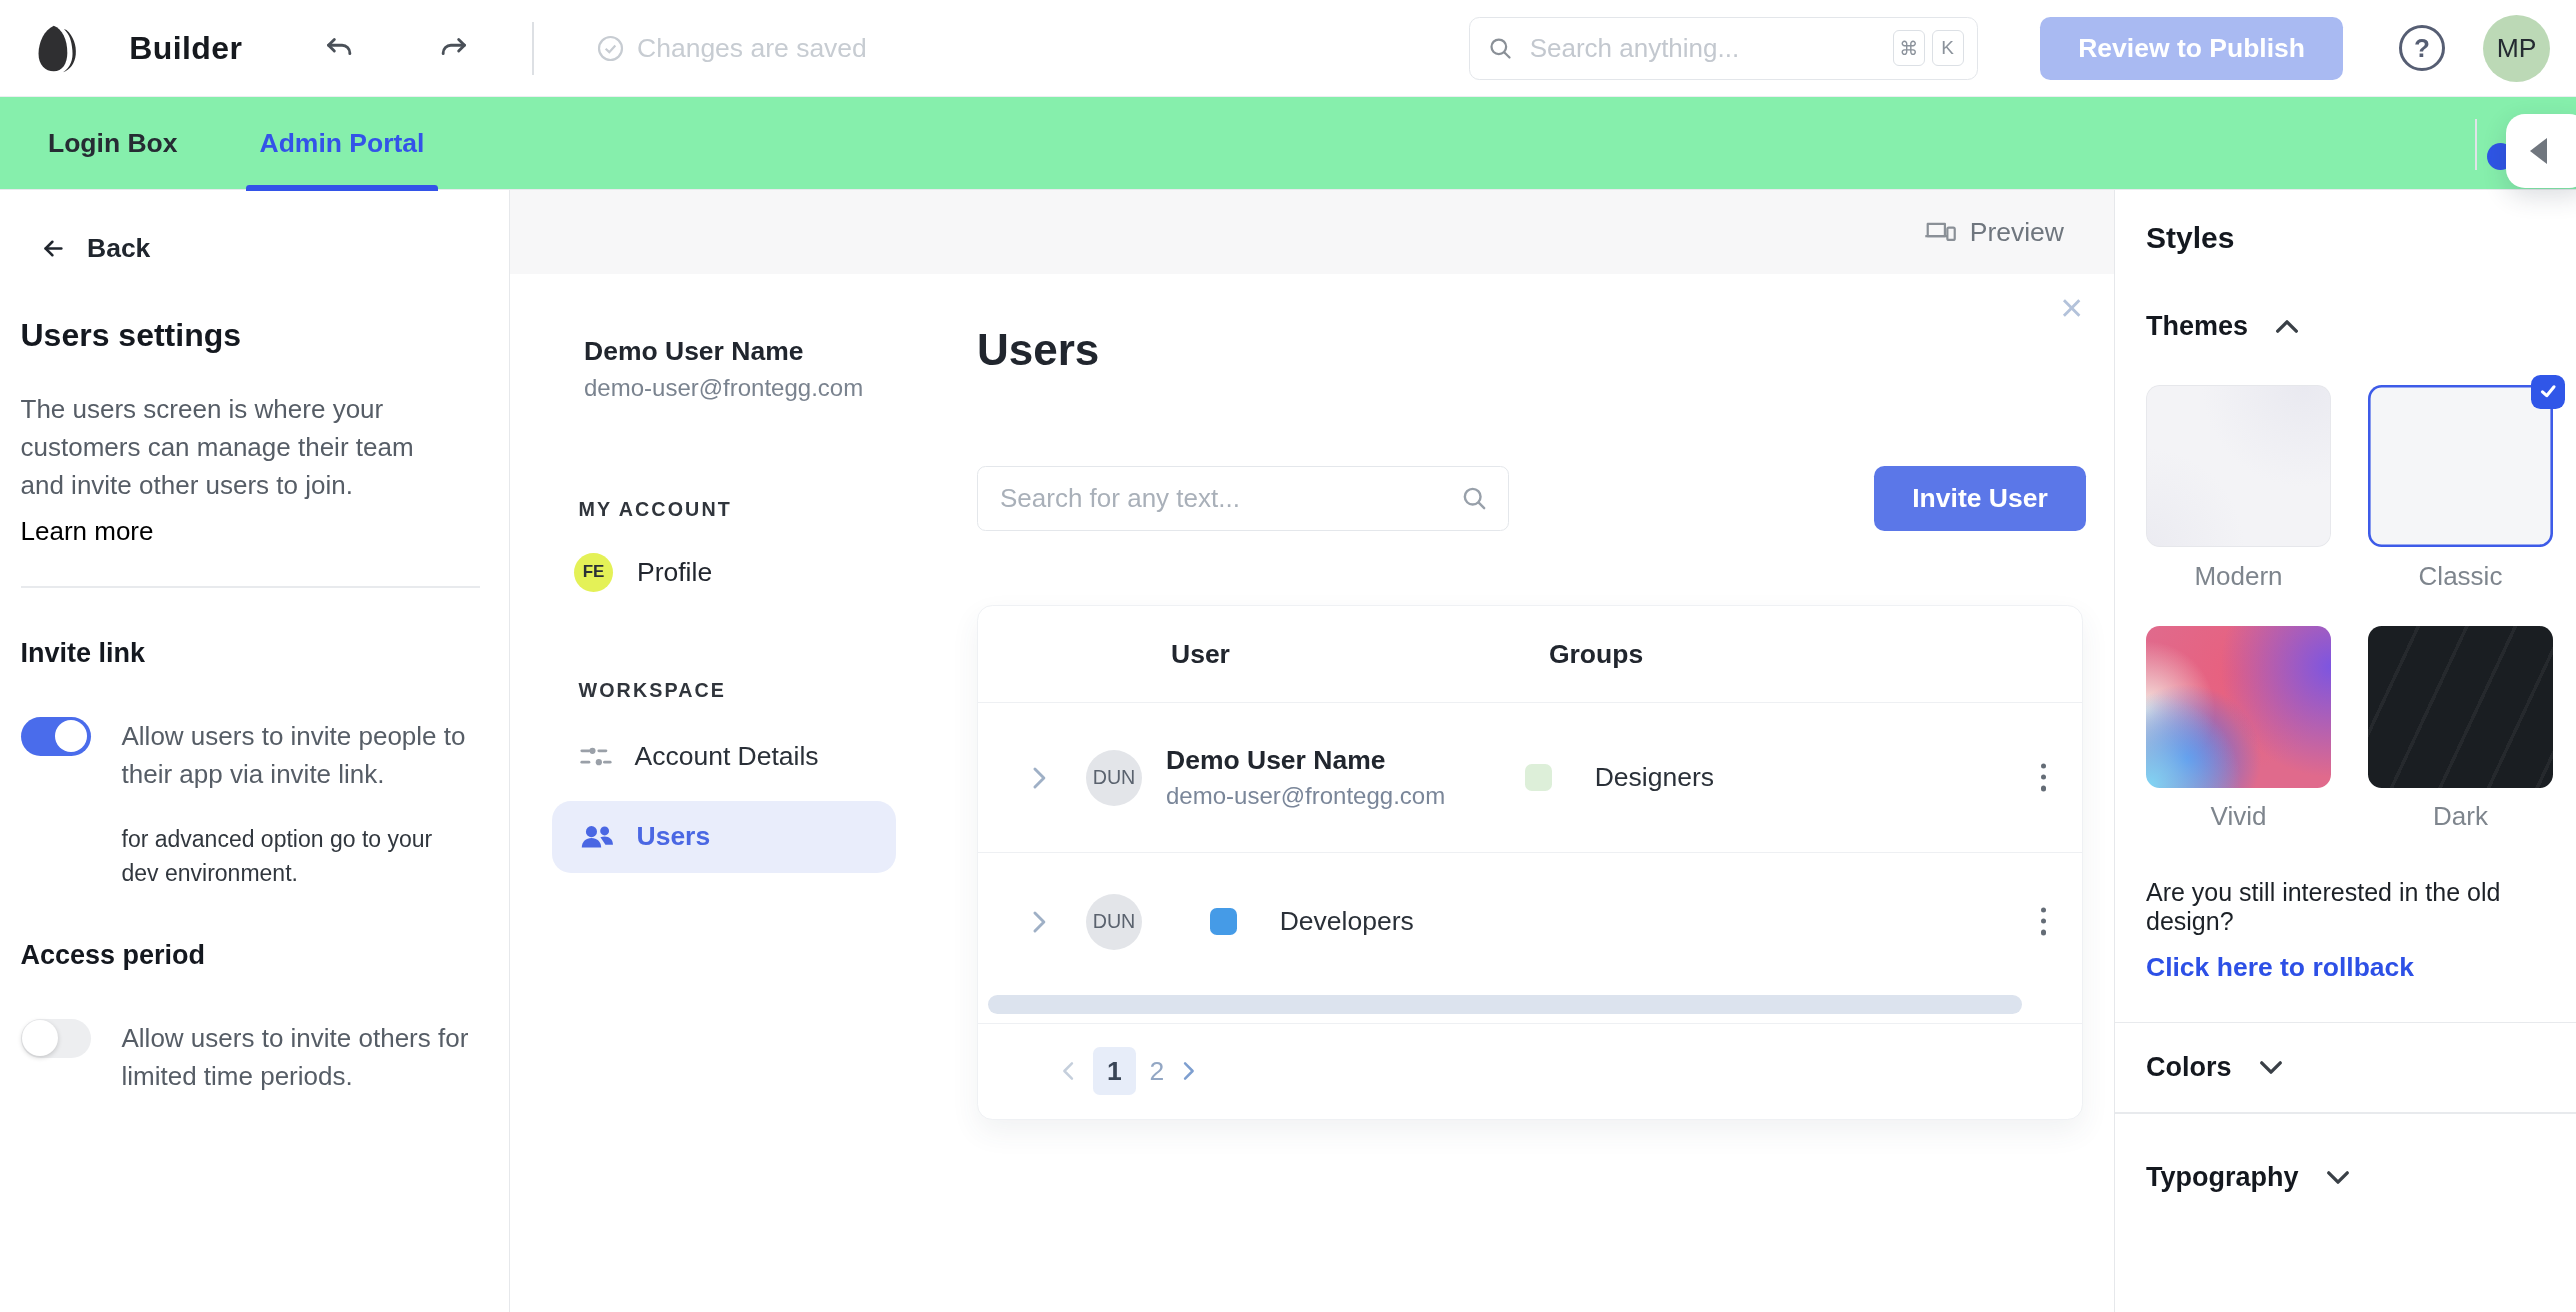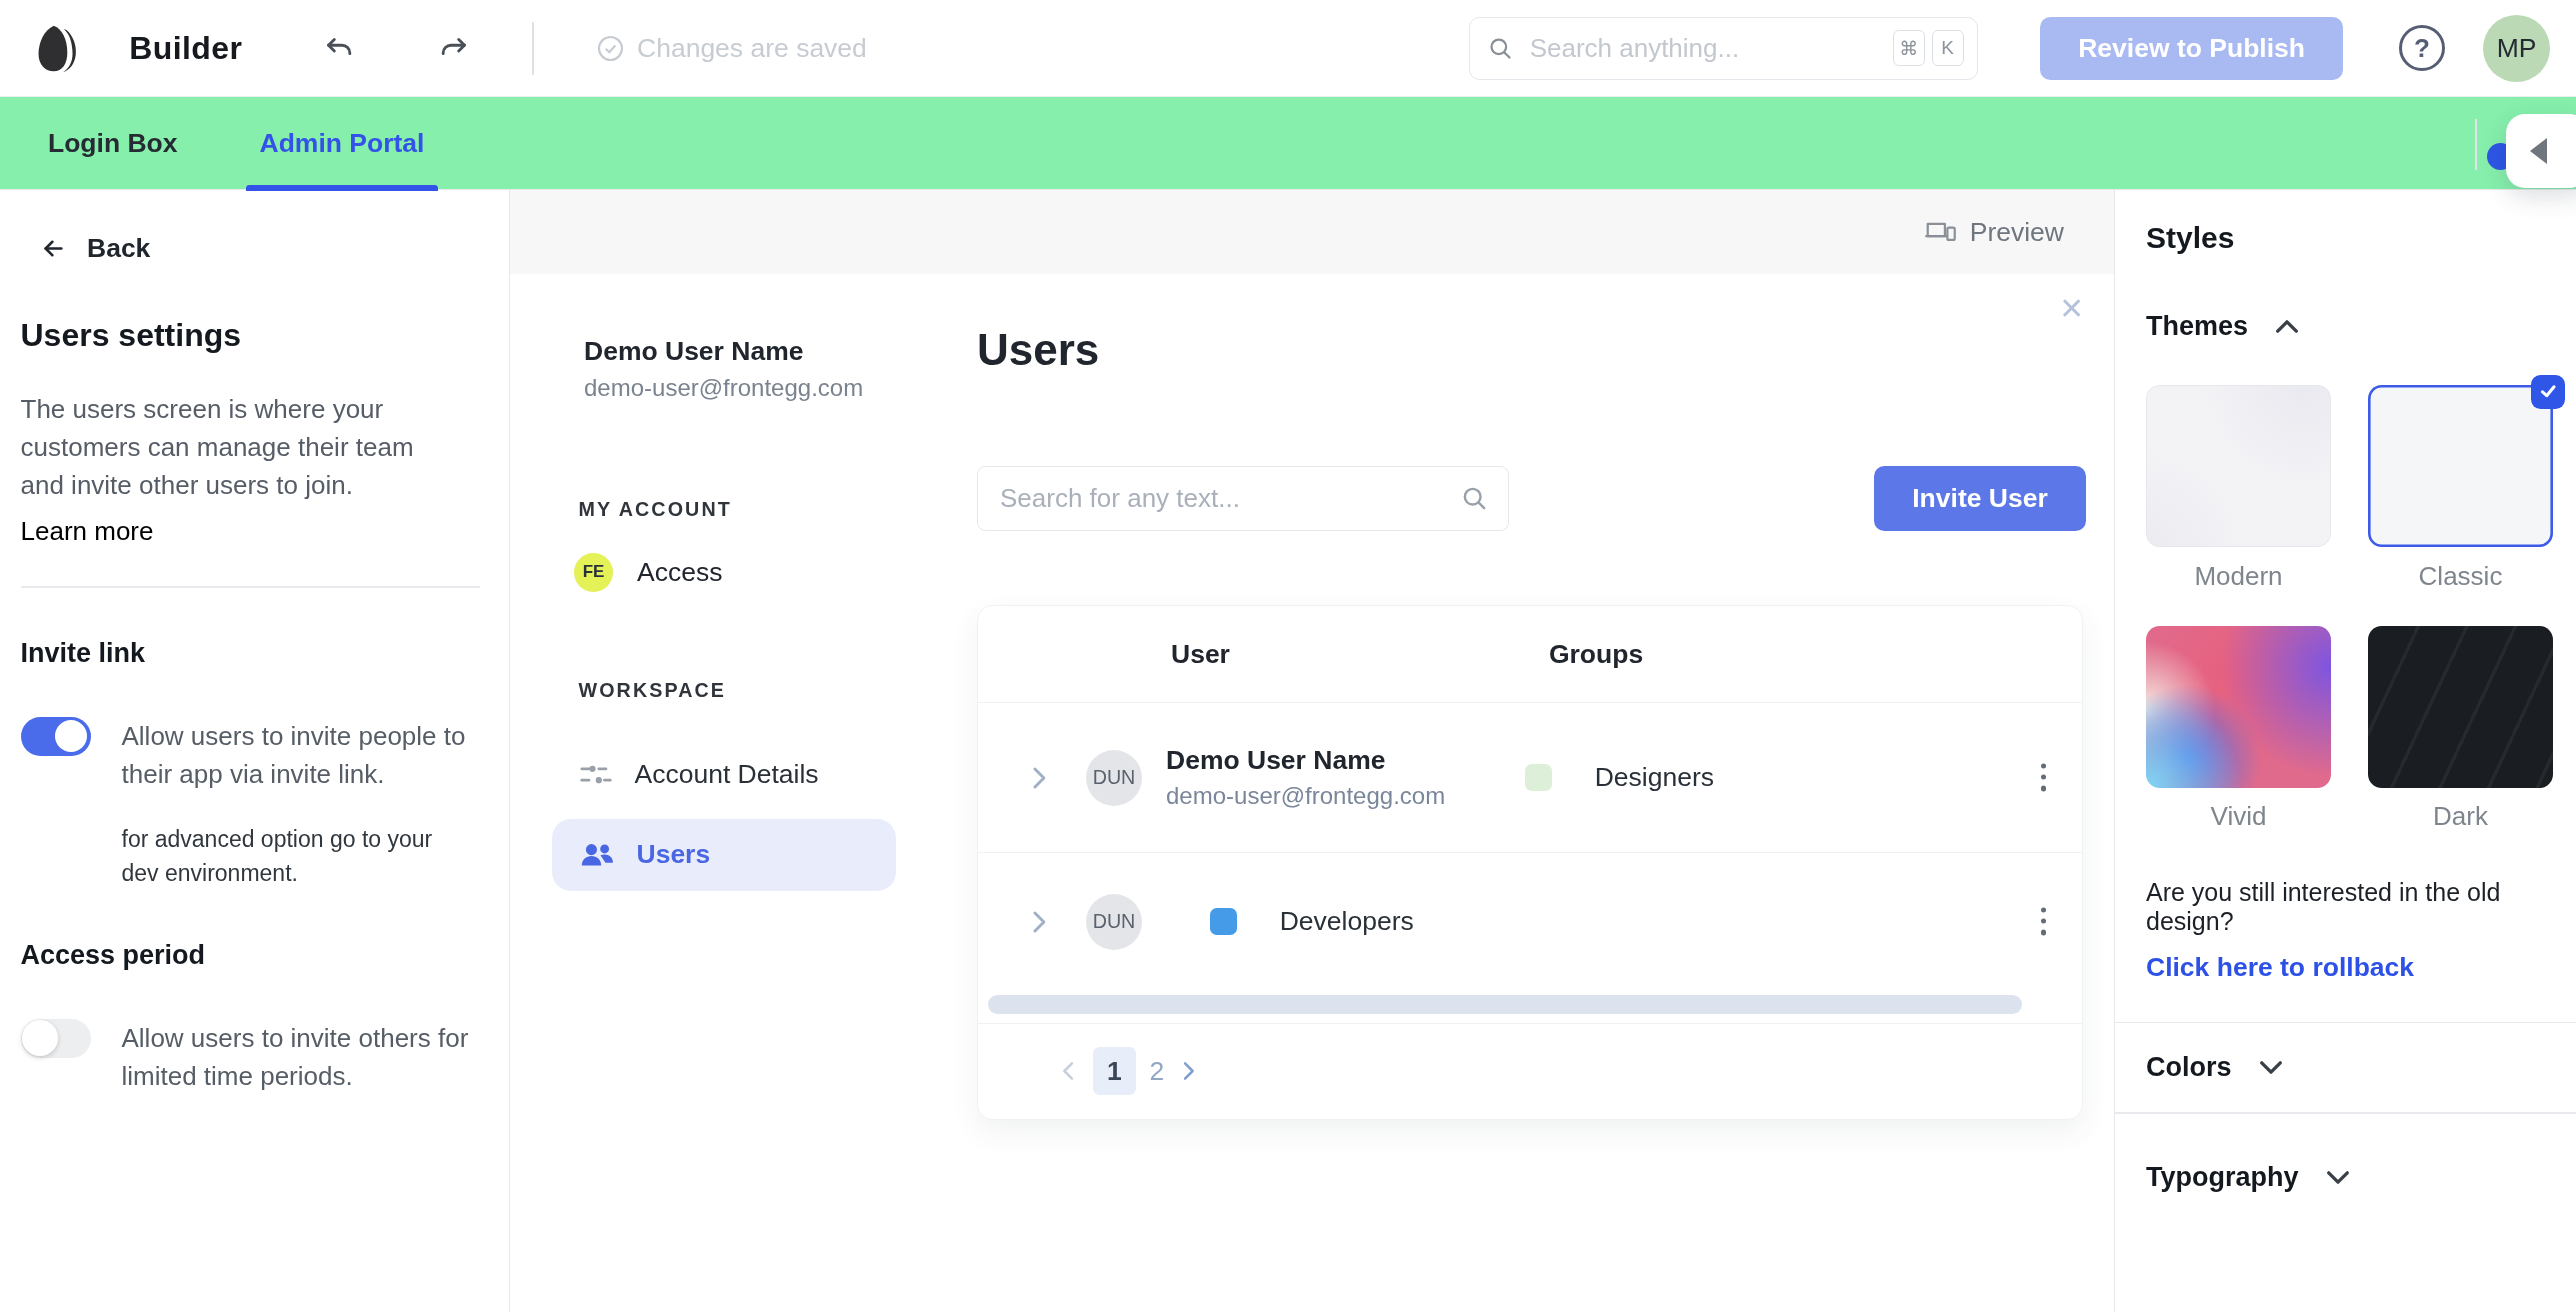--- a/index.html
+++ b/index.html
@@ -86,21 +86,21 @@
   .pnav { position:absolute; left:42px; top:62px; width:344px; }
   .pnav-name { font-size:26.5px; font-weight:700; color:#21262E; margin-left:32px; }
   .pnav-email { font-size:24px; color:#7A838F; margin-left:32px; margin-top:6.8px; }
   .pnav-label { font-size:19.7px; font-weight:700; letter-spacing:2.1px; color:#30353C; margin-left:26.5px; }
   .pnav-label.first { margin-top:96px; }
   .pnav-profile { display:flex; align-items:center; gap:24px; margin-left:22px; margin-top:32px; cursor:pointer; }
   .fe-avatar { width:39px; height:39px; border-radius:50%; background:#E4F157; color:#2A3036;
                font-size:17px; font-weight:600; display:flex; align-items:center; justify-content:center; }
   .pnav-profile-label { font-size:26.5px; color:#21262E; }
   .pnav-label.second { margin-top:87px; }
-  .pnav-item { display:flex; align-items:center; gap:22px; margin-left:26.5px; margin-top:57px; cursor:pointer; }
+  .pnav-item { display:flex; align-items:center; gap:22px; margin-left:26.5px; margin-top:39px; cursor:pointer; }
   .pnav-item-label { font-size:26.5px; color:#2A3038; }
   .pnav-active { margin-top:29px; height:72px; background:#E9EDFB; border-radius:19px;
                  display:flex; align-items:center; gap:22px; padding-left:26.5px; cursor:pointer; }
   .pnav-active .pnav-item-label { color:#4A67E3; font-weight:600; }
 
   
   .pmain { position:absolute; left:467px; top:51px; width:1109px; }
   .pmain-title { font-size:44px; font-weight:700; color:#21262E; }
   .pmain-controls { display:flex; align-items:center; margin-top:91px; }
   .psearch { width:532px; height:65px; border:1.7px solid #E4E7EB; border-radius:8.5px; display:flex;
@@ -273,21 +273,21 @@
 
     <div class="preview-body">
       <div class="close-btn">×</div>
 
       <div class="pnav">
         <div class="pnav-name">Demo User Name</div>
         <div class="pnav-email">demo-user@frontegg.com</div>
         <div class="pnav-label first">MY ACCOUNT</div>
         <div class="pnav-profile">
           <div class="fe-avatar">FE</div>
-          <span class="pnav-profile-label">Access</span>
+          <span class="pnav-profile-label">Profile</span>
         </div>
         <div class="pnav-label second">WORKSPACE</div>
         <div class="pnav-item">
           <svg width="34" height="29" viewBox="0 0 24 20" fill="none" stroke="#9AA0A8" stroke-width="2" stroke-linecap="round">
             <path d="M2 6 h5"></path>
               <circle cx="9.5" cy="6" r="2.2" fill="#9AA0A8" stroke="none"></circle>
               <path d="M14 6 h8" stroke-dasharray="5 3"></path>
             <path d="M2 14 h8" stroke-dasharray="5 3"></path>
               <circle cx="14" cy="14" r="2.2" fill="#9AA0A8" stroke="none"></circle>
               <path d="M18 14 h4"></path>

